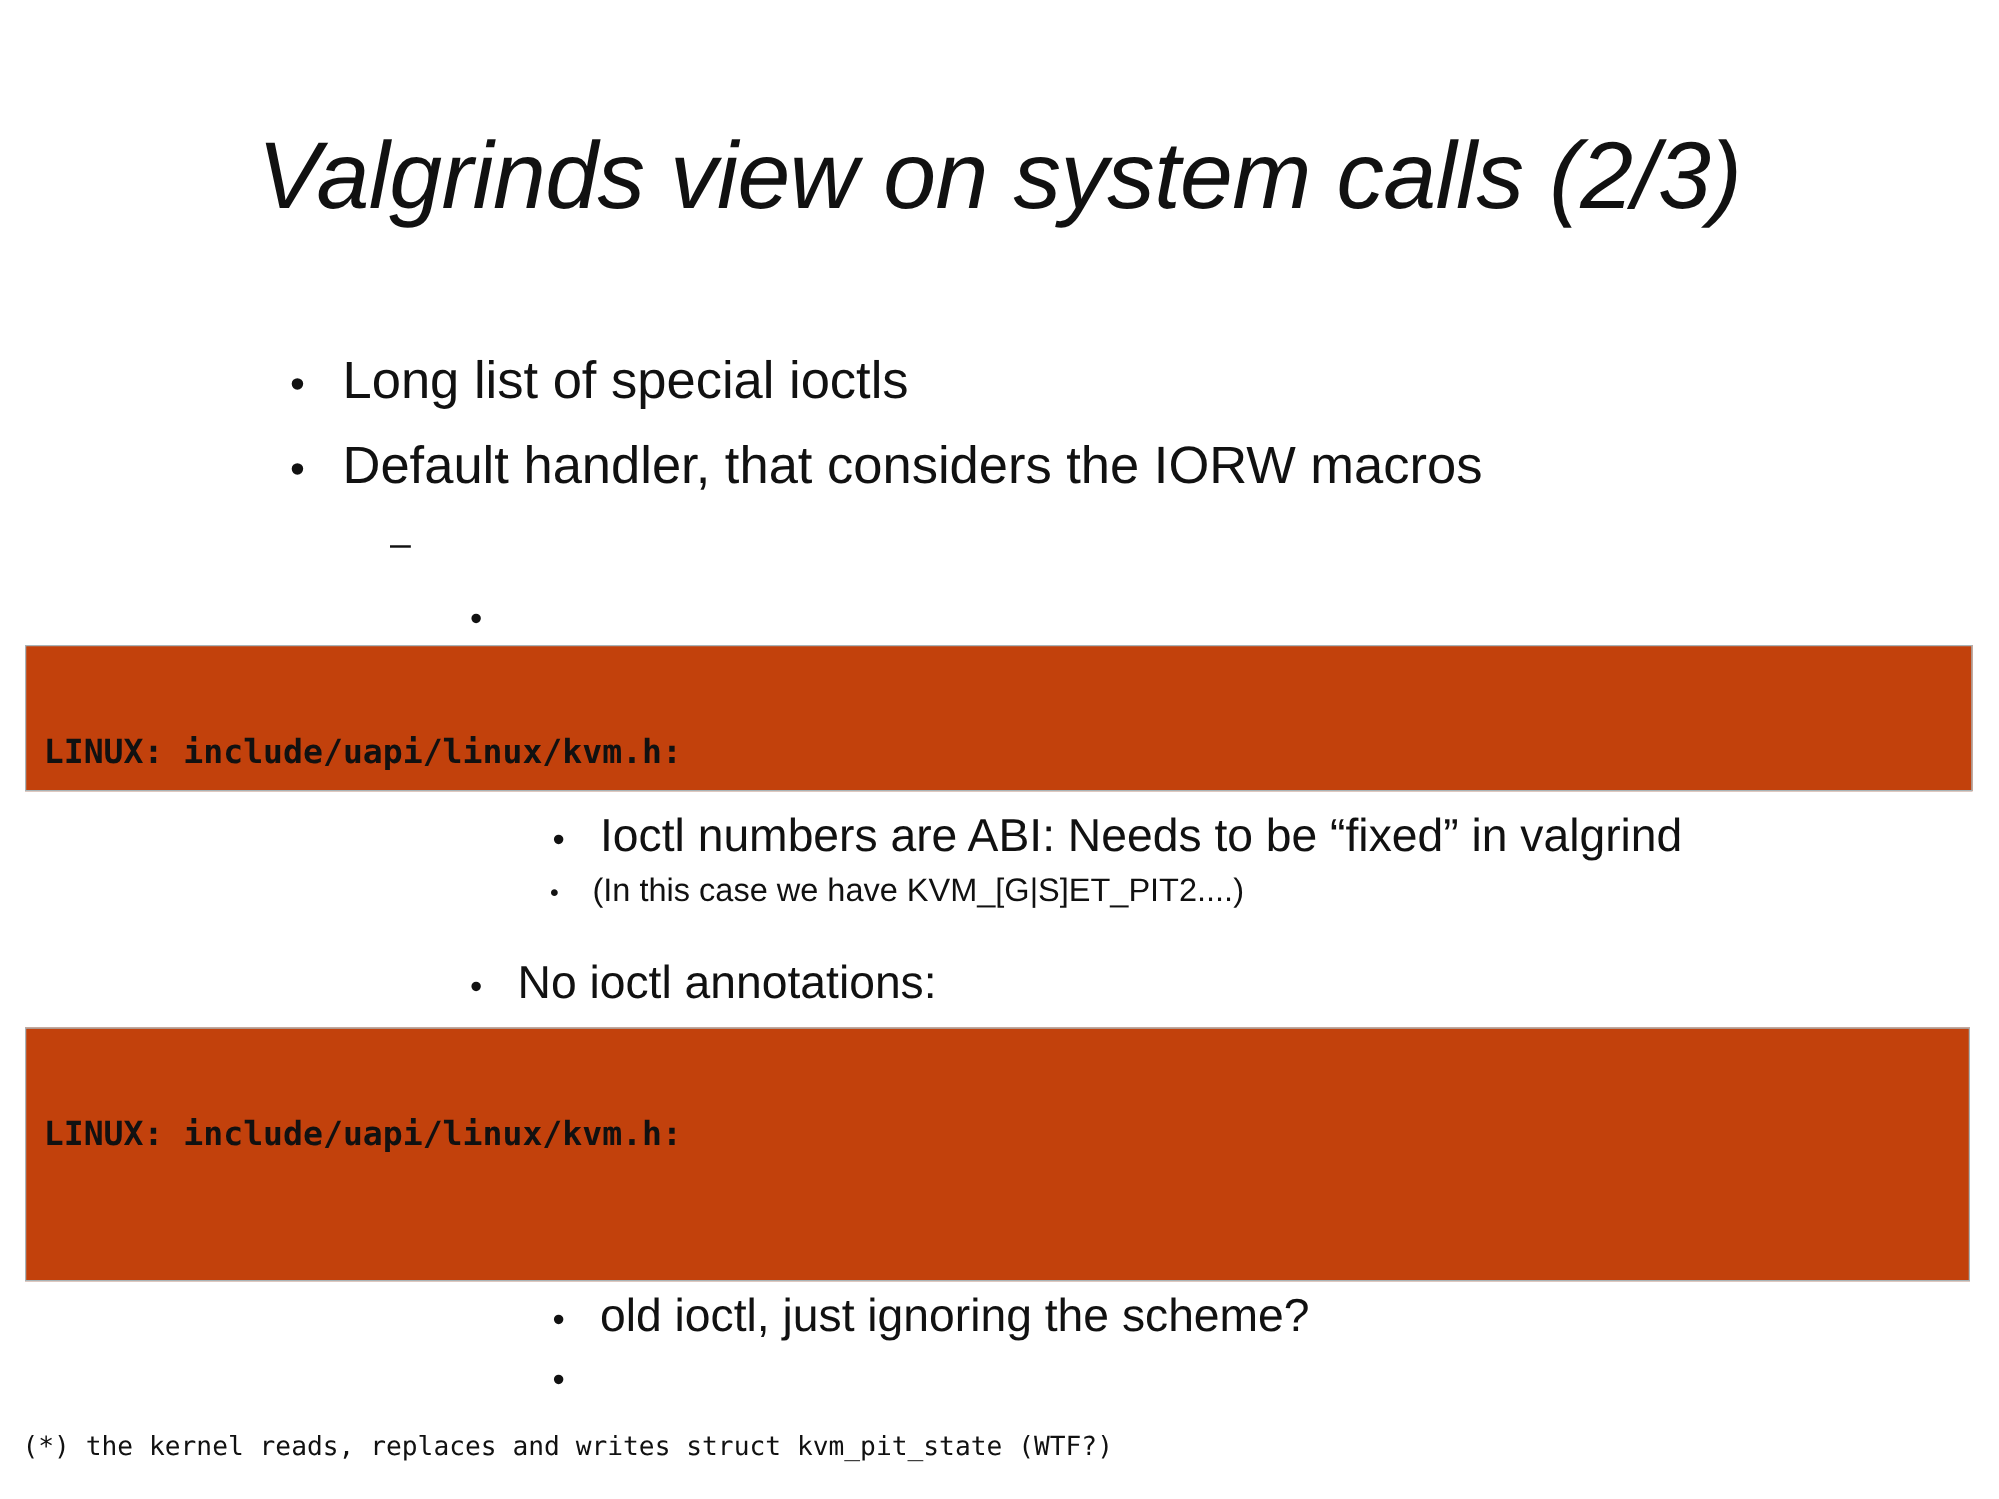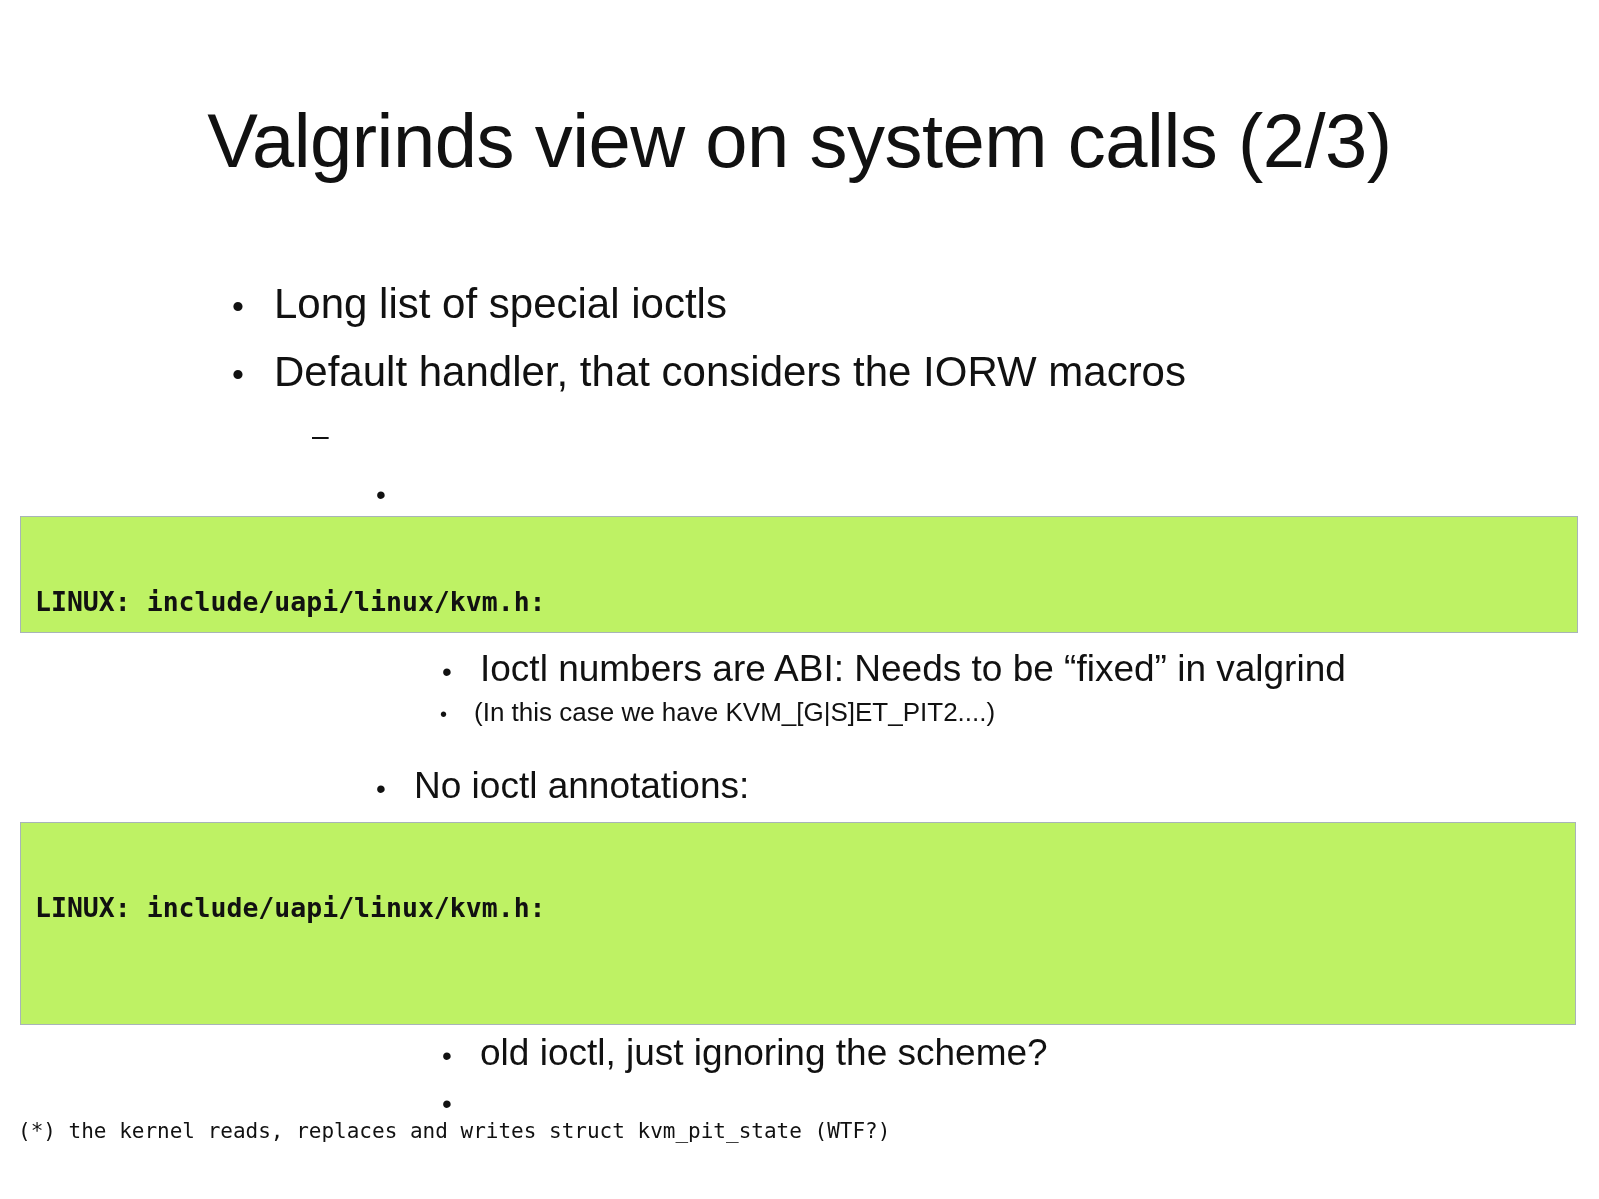--- a/index.html
+++ b/index.html
@@ -28,20 +28,21 @@
     left: 0;
     top: 95px;
     width: 1599px;
     text-align: center;
     font-size: 76px;
     line-height: 92px;
     font-weight: normal;
     letter-spacing: -0.5px;
     color: #111111;
     white-space: nowrap;
+    font-style: italic;
   }
 
   
   .bullet {
     position: absolute;
     display: flex;
     align-items: baseline;
     white-space: nowrap;
     color: #111111;
   }
@@ -79,21 +80,21 @@
   
   .lvl4 {
     font-size: 26px;
     line-height: 32px;
   }
   .lvl4 .marker { width: 34px; font-size: 20px; }
 
   
   .codebox {
     position: absolute;
-    background: #bef264;
+    background: #c2410c;
     border: 1px solid #a8b4b8;
     box-sizing: border-box;
     font-family: "DejaVu Sans Mono", "Liberation Mono", monospace;
     font-size: 26.5px;
     line-height: 31.5px;
     color: #111111;
     padding: 6px 0 6px 14px;
     overflow: hidden;
     white-space: pre;
   }
@@ -119,21 +120,21 @@
 
   .code-row {
     display: block;
     white-space: pre;
   }
 
   
   .footnote {
     position: absolute;
     left: 18px;
-    top: 1118px;
+    top: 1144px;
     font-family: "DejaVu Sans Mono", "Liberation Mono", monospace;
     font-size: 21px;
     line-height: 26px;
     color: #111111;
     white-space: nowrap;
   }
 </style>
 </head>
 <body>
 

